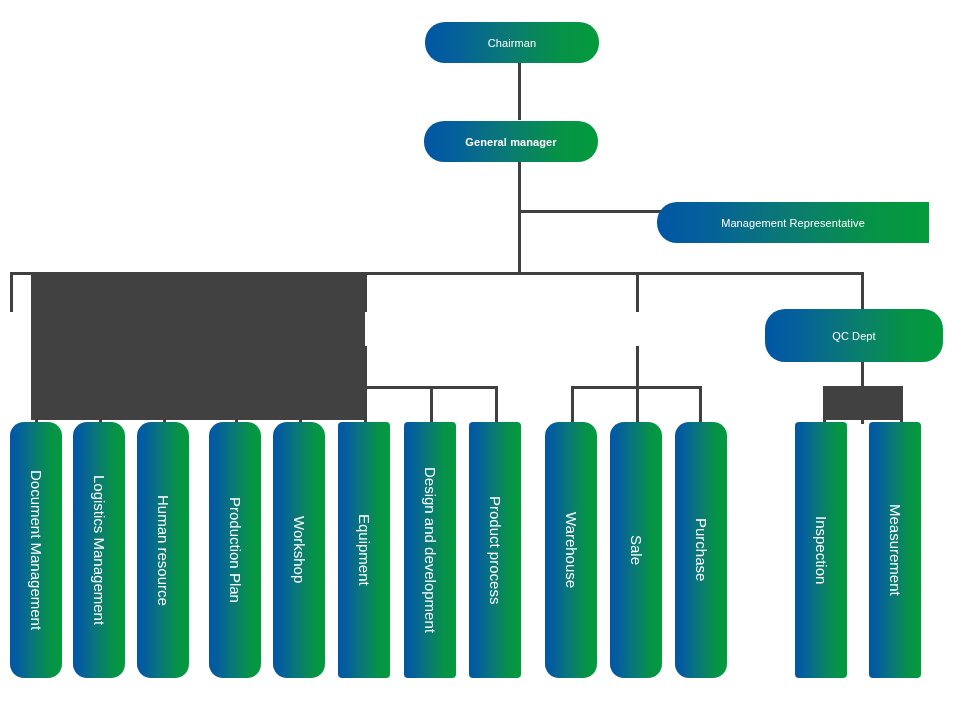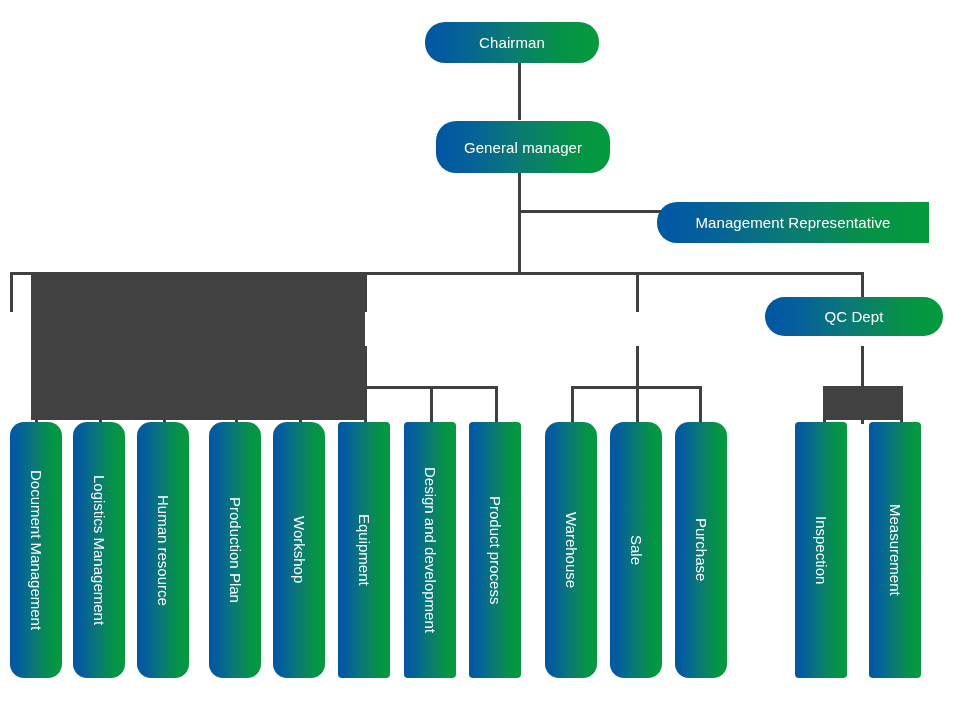--- a/index.html
+++ b/index.html
@@ -25,21 +25,21 @@
     position:absolute;
     background:linear-gradient(to right,#0056a4 0%,#05609b 18%,#0a7a74 48%,#069247 78%,#039b3c 100%);
     color:#ffffff;
     display:flex;
     align-items:center;
     justify-content:center;
     box-sizing:border-box;
   }
   .node.h{
     border-radius:20px;
-    font-size:15px;
+    font-size:11px;
     letter-spacing:.1px;
     white-space:nowrap;
   }
   .node.flatright{border-top-right-radius:0;border-bottom-right-radius:0;}
   .node.v{
     border-radius:14px;
     font-size:15px;
   }
   .node.v .vtext{
     writing-mode:vertical-rl;
@@ -89,32 +89,32 @@
   <div class="line vline" style="left:823px;top:386px;height:38px;"></div>
   <div class="line vline" style="left:900px;top:386px;height:38px;"></div>
 
   <div class="grayblock" style="left:31px;top:273px;width:334px;height:147px;"></div>
   <div class="grayblock" style="left:823px;top:386px;width:80px;height:34px;"></div>
 
   <div class="node h" style="left:425px;top:22px;width:174px;height:41px;">
     <span>Chairman</span>
   </div>
 
-  <div class="node h" style="left:436px;top:121px;width:174px;height:52px;">
+  <div class="node h" style="left:424px;top:121px;width:174px;height:41px;font-weight:bold;">
     <span>General manager</span>
   </div>
 
   <div class="node h flatright" style="left:657px;top:202px;width:272px;height:41px;">
     <span>Management Representative</span>
   </div>
 
 
 
 
-  <div class="node h" style="left:765px;top:297px;width:178px;height:39px;">
+  <div class="node h" style="left:765px;top:309px;width:178px;height:53px;">
     <span>QC Dept</span>
   </div>
 
   <div class="node v" style="left:10px;top:422px;width:52px;height:256px;">
     <span class="vtext">Document Management</span>
   </div>
 
   <div class="node v" style="left:73px;top:422px;width:52px;height:256px;">
     <span class="vtext">Logistics Management</span>
   </div>

